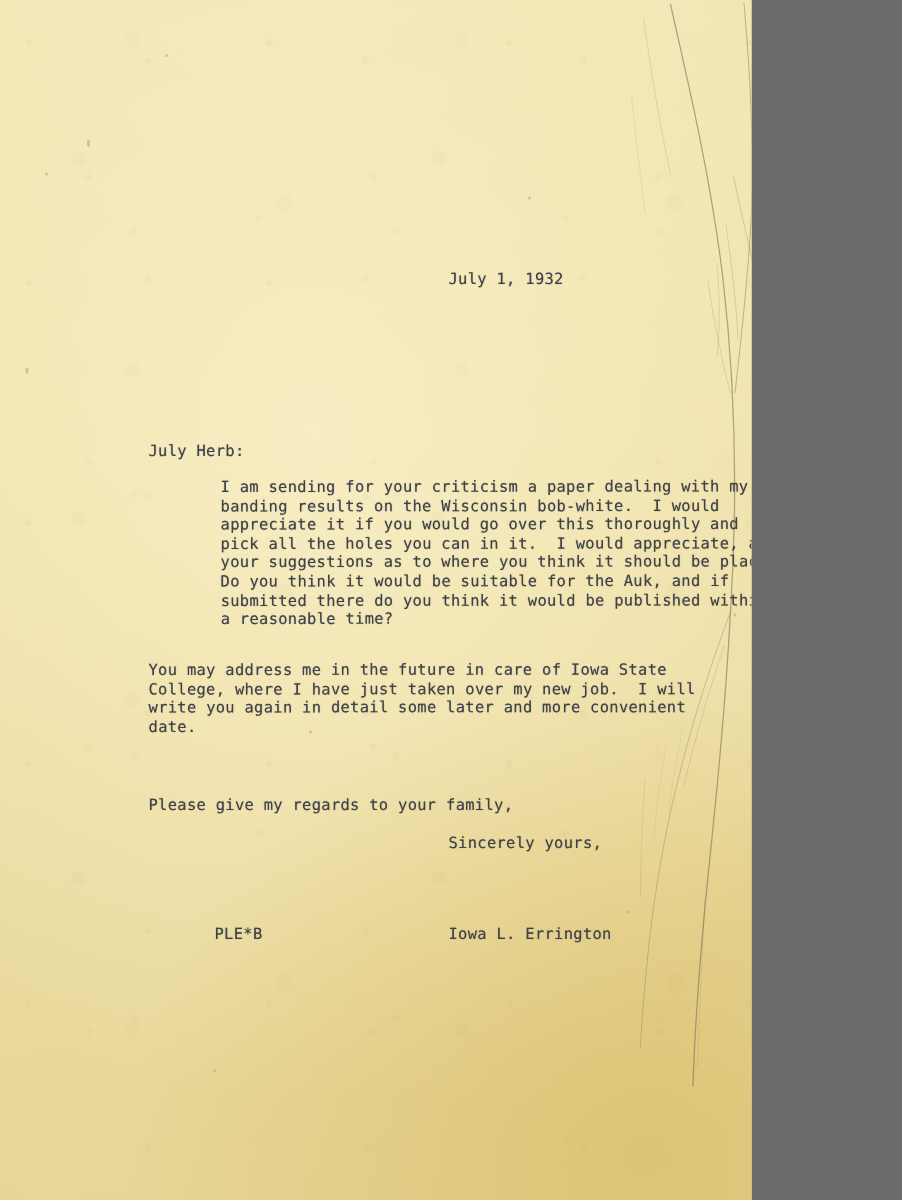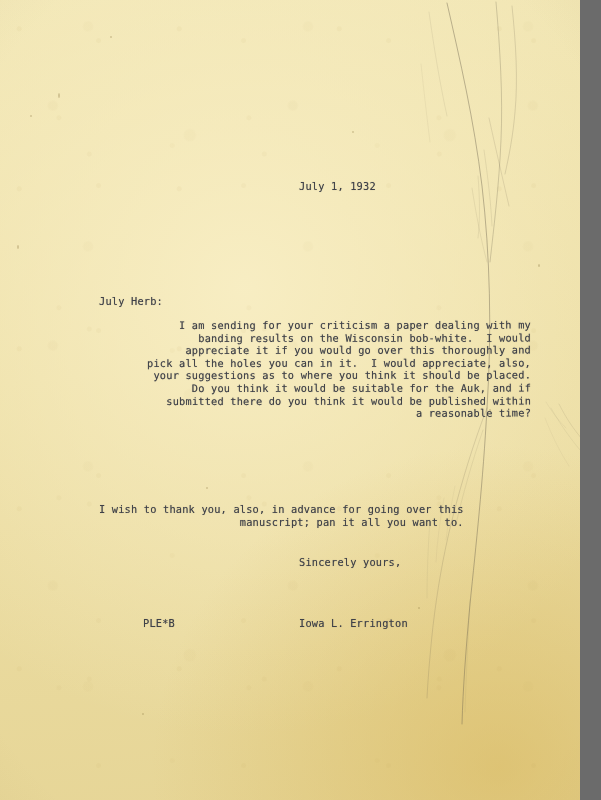--- a/index.html
+++ b/index.html
@@ -3,34 +3,33 @@
 <meta charset="utf-8">
 <style>
   html, body {
     margin: 0;
     padding: 0;
     background: #6b6b6b;
   }
 
   .page {
     position: relative;
-    width: 580px;
+    width: 501px;
     height: 800px;
     overflow: hidden;
     background: #ecdfa8;
     background-image:
       
       radial-gradient(ellipse 560px 520px at 86% 96%, rgba(214,180,88,0.55) 0%, rgba(214,180,88,0.0) 62%),
       
       radial-gradient(ellipse 620px 640px at 42% 36%, rgba(248,238,196,0.95) 0%, rgba(248,238,196,0.0) 70%),
       
       radial-gradient(ellipse 700px 900px at 50% 50%, rgba(0,0,0,0) 55%, rgba(120,98,44,0.18) 100%),
       linear-gradient(175deg, #f2e7b6 0%, #eddfa6 45%, #e6d596 100%);
     font-family: "DejaVu Sans Mono", "Liberation Mono", monospace;
-    text-align: right;
   }
 
   
   .grain {
     position: absolute;
     inset: 0;
     pointer-events: none;
     opacity: 0.5;
     background-image:
       radial-gradient(circle at 12% 18%, rgba(180,150,80,0.13) 0 2px, transparent 3px),
@@ -203,24 +202,27 @@
 
     <div class="para para-1">I am sending for your criticism a paper dealing with my
 banding results on the Wisconsin bob-white.  I would
 appreciate it if you would go over this thoroughly and
 pick all the holes you can in it.  I would appreciate, also,
 your suggestions as to where you think it should be placed.
 Do you think it would be suitable for the Auk, and if
 submitted there do you think it would be published within
 a reasonable time?</div>
 
-
-    <div class="para para-3">I wish to thank you, also, in advance for going over this
-manuscript; pan it all you want to.</div>
-
+    <div class="para para-2">You may address me in the future in care of Iowa State
+College, where I have just taken over my new job.  I will
+write you again in detail some later and more convenient
+date.</div>
+
+
+    <div class="regards">Please give my regards to your family,</div>
 
     <div class="closing">Sincerely yours,</div>
 
     <div class="initials">PLE*B</div>
 
     <div class="signer">Iowa L. Errington</div>
 
   </div>
 </div>
 

